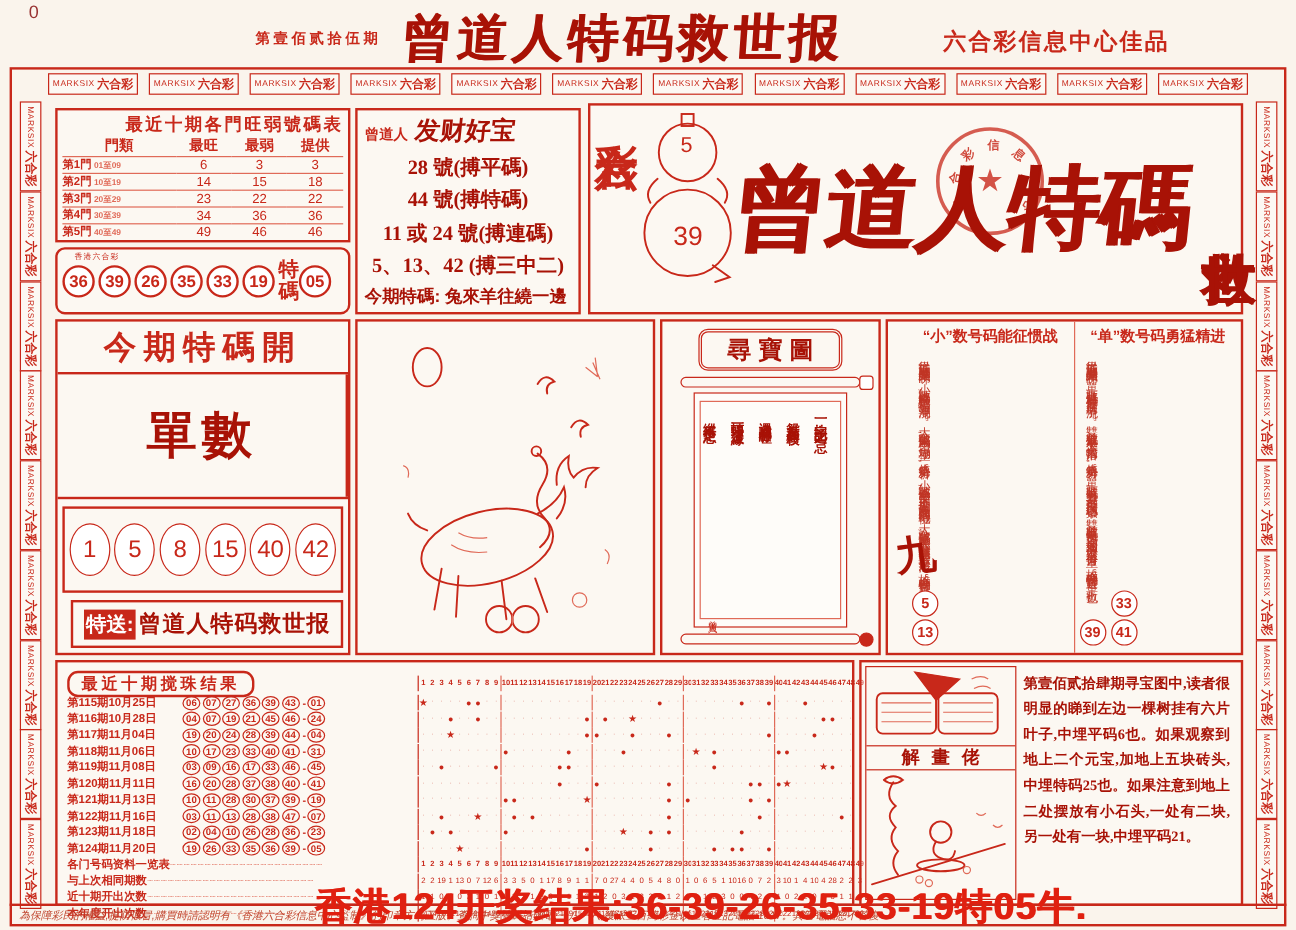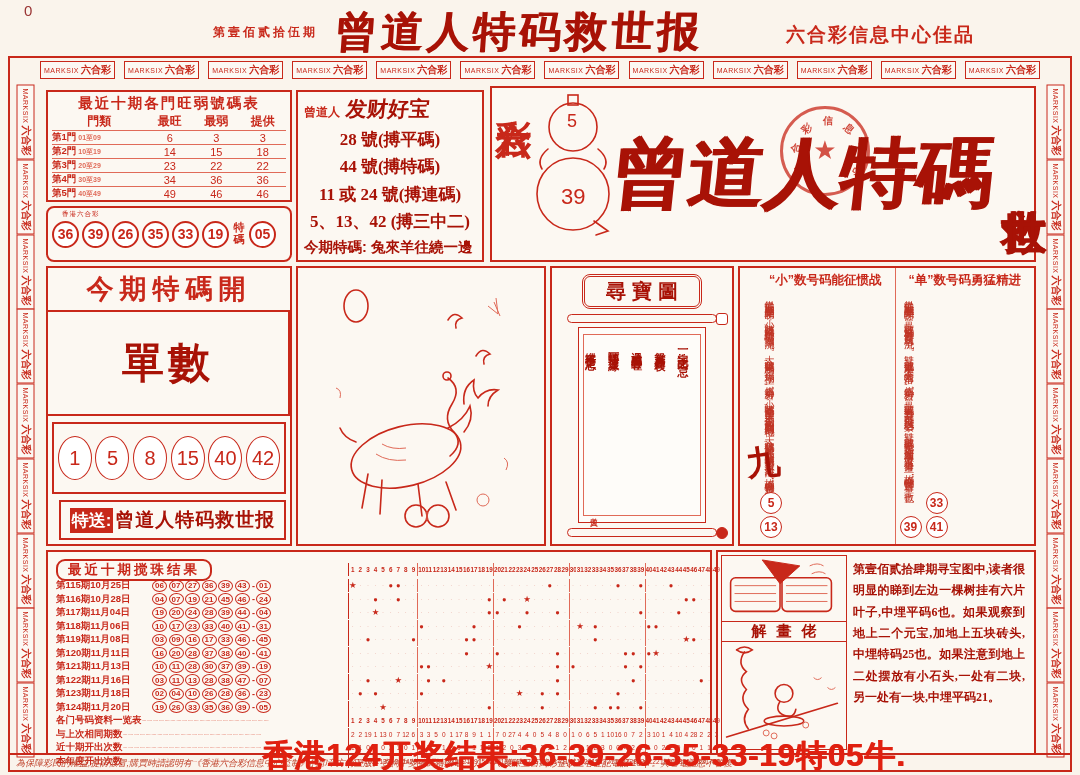--- a/index.html
+++ b/index.html
@@ -24,32 +24,32 @@
   .side{position:absolute;top:90px;width:30px;height:662px;display:flex;flex-direction:column;justify-content:space-between;align-items:center;}
   .side.l{left:10px;}
   .side.r{left:1040px;}
   .vwrap{height:64px;width:26px;display:flex;align-items:center;justify-content:center;}
   .vwrap .mklogo{transform:rotate(90deg);white-space:nowrap;}
 
   .box{position:absolute;border:2px solid var(--r);background:rgba(255,255,255,.35);}
 
   
   #hotcold{left:46px;top:90px;width:246px;height:112px;padding:2px 4px;}
-  #hotcold .t{font-size:14.5px;font-weight:bold;text-align:center;letter-spacing:2px;}
+  #hotcold .t{font-size:14.5px;font-weight:bold;text-align:right;letter-spacing:2px;}
   #hotcold table{width:100%;border-collapse:collapse;font-size:11px;}
   #hotcold th{font-size:12px;font-weight:bold;padding:0;}
   #hotcold td{border-top:1px solid var(--rl);text-align:center;height:14px;font-size:11px;}
   #hotcold td.g{text-align:left;font-weight:bold;font-size:9.5px;white-space:nowrap;}
   #hotcold td.g .rng{font-size:7px;color:var(--rl);}
 
   
   #lastdraw{left:46px;top:206px;width:246px;height:56px;border-radius:8px;display:flex;align-items:center;padding:0 4px;gap:3px;}
   #lastdraw .mini{position:absolute;left:14px;top:2px;font-size:6.5px;letter-spacing:1px;}
   .ball{width:27px;height:27px;border:2px solid var(--r);border-radius:50%;display:flex;align-items:center;justify-content:center;font-size:14px;font-weight:bold;flex:0 0 auto;background:#fff;}
-  .speclab{width:14px;font-size:11px;font-weight:bold;line-height:1.05;word-break:break-all;text-align:center;}
+  .speclab{width:14px;font-size:17px;font-weight:bold;line-height:1.05;word-break:break-all;text-align:center;}
 
   
   #forecast{left:46px;top:266px;width:246px;height:280px;display:flex;flex-direction:column;}
   #forecast .t{height:44px;display:flex;align-items:center;justify-content:center;font-size:27px;font-weight:bold;letter-spacing:6px;border-bottom:2px solid var(--r);}
   #forecast .opts{height:104px;display:flex;border-bottom:2px solid var(--r);}
   #forecast .opts div{flex:1;display:flex;align-items:center;justify-content:center;font-size:42px;font-weight:bold;letter-spacing:4px;font-family:"Liberation Serif",serif;color:var(--rd);}
   #forecast .opts div:first-child{border-right:2px solid var(--r);}
   #forecast .nums{height:72px;margin:6px 4px 0 4px;border:2px solid var(--r);display:flex;align-items:center;justify-content:space-around;padding:0 2px;}
   .ell{width:34px;height:44px;border:1.5px solid var(--r);border-radius:50%;display:flex;align-items:center;justify-content:center;font-size:20px;background:#fff;}
   #forecast .send{flex:1;margin:6px 4px 4px 11px;border:2px solid var(--r);display:flex;align-items:center;justify-content:center;gap:2px;}

